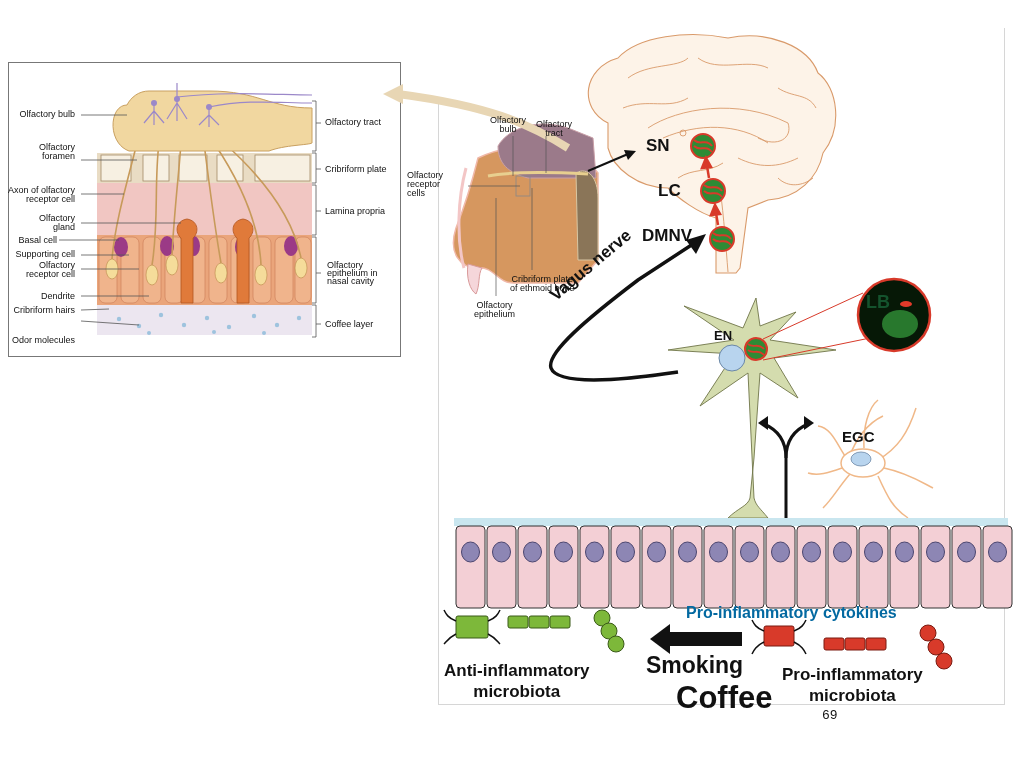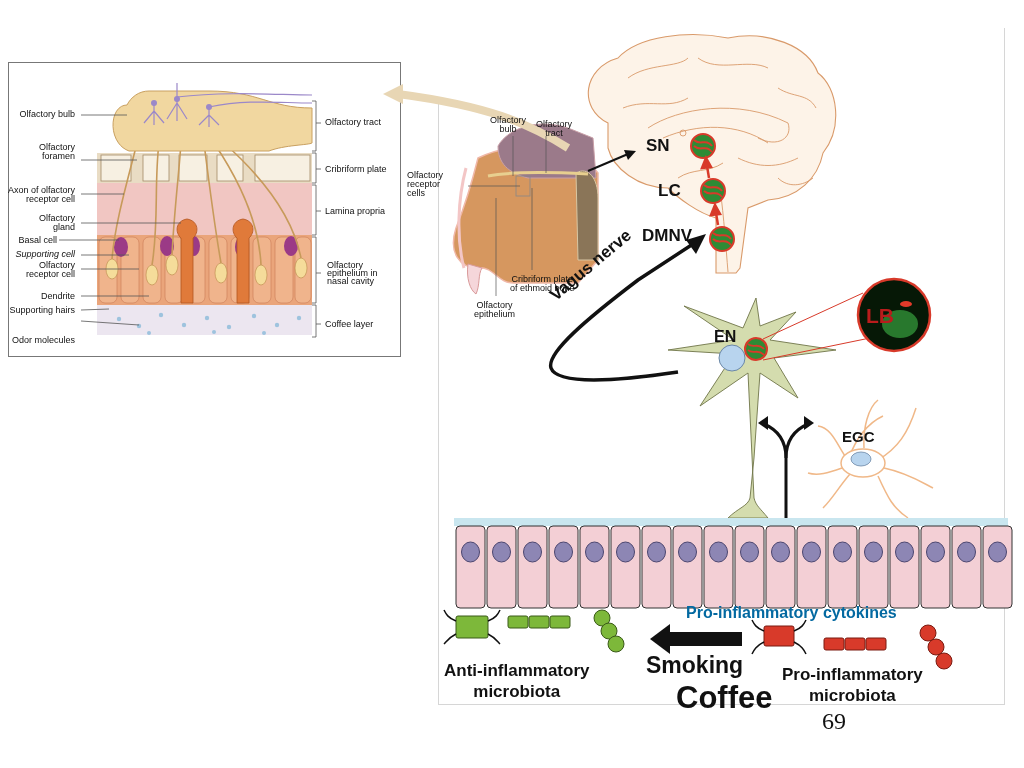--- a/index.html
+++ b/index.html
@@ -7,21 +7,21 @@
   .abs{position:absolute;}
   .lbl{position:absolute;font-family:"Liberation Sans",sans-serif;font-size:9px;line-height:9px;color:#111;white-space:pre;}
   .lbl.r{text-align:right;}
   .lbl.c{text-align:center;}
   .big{position:absolute;font-family:"Liberation Sans",sans-serif;font-weight:bold;color:#111;white-space:pre;}
   #left-panel{left:8px;top:62px;width:393px;height:295px;border:1px solid #777;background:#fff;box-sizing:border-box;}
   #right-panel{left:438px;top:28px;width:570px;height:676px;}
   .rule{position:absolute;border-left:1px solid #d6d6d6;}
   .hrule{position:absolute;border-top:1px solid #d6d6d6;}
   svg{position:absolute;left:0;top:0;overflow:visible;}
-  #page-number{position:absolute;left:822px;top:708px;font-family:Liberation Serif, serif;font-size:24px;color:#111;text-align:center;}
+  #page-number{position:absolute;left:822px;top:708px;font-family:Liberation Mono, monospace;font-size:13px;color:#111;text-align:center;}
 </style>
 </head>
 <body>
 
 <div id="left-panel" class="abs">
   <svg width="393" height="295">
 
     <rect x="88" y="240" width="215" height="32" fill="#ece6f0"></rect>
     <g fill="#9ec3de">
       <circle cx="110" cy="256" r="2.2"></circle>
@@ -129,25 +129,25 @@
   </svg>
 
   <div class="lbl r" style="right:325px;top:47px;">Olfactory bulb</div>
   <div class="lbl r" style="right:325px;top:80px;">Olfactory
 foramen</div>
   <div class="lbl r" style="right:325px;top:123px;padding-left:17px;">Axon of olfactory
 receptor cell</div>
   <div class="lbl r" style="right:325px;top:151px;">Olfactory
 gland</div>
   <div class="lbl r" style="right:343px;top:173px;">Basal cell</div>
-  <div class="lbl r" style="right:325px;top:187px;font-style:italic;">Supporting cell</div>
+  <div class="lbl r" style="right:325px;top:187px;">Supporting cell</div>
   <div class="lbl r" style="right:325px;top:198px;">Olfactory
 receptor cell</div>
   <div class="lbl r" style="right:325px;top:229px;">Dendrite</div>
-  <div class="lbl r" style="right:325px;top:243px;">Supporting hairs</div>
+  <div class="lbl r" style="right:325px;top:243px;">Cribriform hairs</div>
   <div class="lbl r" style="right:325px;top:254px;margin-top:19px;">Odor molecules</div>
 
   <div class="lbl" style="left:316px;top:55px;">Olfactory tract</div>
   <div class="lbl" style="left:316px;top:102px;">Cribriform plate</div>
   <div class="lbl" style="left:316px;top:144px;">Lamina propria</div>
   <div class="lbl" style="left:318px;top:198px;line-height:8px;">Olfactory
 epithelium in
 nasal cavity</div>
   <div class="lbl" style="left:316px;top:257px;">Coffee layer</div>
 </div>
@@ -329,22 +329,22 @@
   <div class="lbl c" style="left:72px;top:247px;">Cribriform plate
 of ethmoid bone</div>
   <div class="lbl c" style="left:36px;top:273px;">Olfactory
 epithelium</div>
 
   <div class="big" style="left:208px;top:108px;font-size:17px;">SN</div>
   <div class="big" style="left:220px;top:153px;font-size:17px;">LC</div>
   <div class="big" style="left:204px;top:198px;font-size:17px;">DMNV</div>
 
   <div class="big" style="left:108px;top:262px;font-size:17px;transform:rotate(-40deg);transform-origin:left top;">Vagus nerve</div>
-  <div class="big" style="left:276px;top:300px;font-size:16px;">EN</div>
-  <div class="big" style="left:428px;top:276px;font-size:21px;color:#b91c1c;">LB</div>
+  <div class="big" style="left:276px;top:300px;font-size:13px;">EN</div>
+  <div class="big" style="left:428px;top:264px;font-size:18px;color:#14532d;">LB</div>
   <div class="big" style="left:404px;top:400px;font-size:15px;">EGC</div>
   <div class="big" style="left:248px;top:576px;font-size:16px;color:#0369a1;">Pro-inflammatory cytokines</div>
   <div class="big c" style="left:6px;top:632px;font-size:17px;text-align:center;line-height:21px;">Anti-inflammatory
 microbiota</div>
   <div class="big c" style="left:344px;top:636px;font-size:17px;text-align:center;line-height:21px;">Pro-inflammatory
 microbiota</div>
   <div class="big" style="left:208px;top:624px;font-size:23px;">Smoking</div>
   <div class="big" style="left:218px;top:652px;font-size:31px;margin-left:20px;">Coffee</div>
 </div>
 

